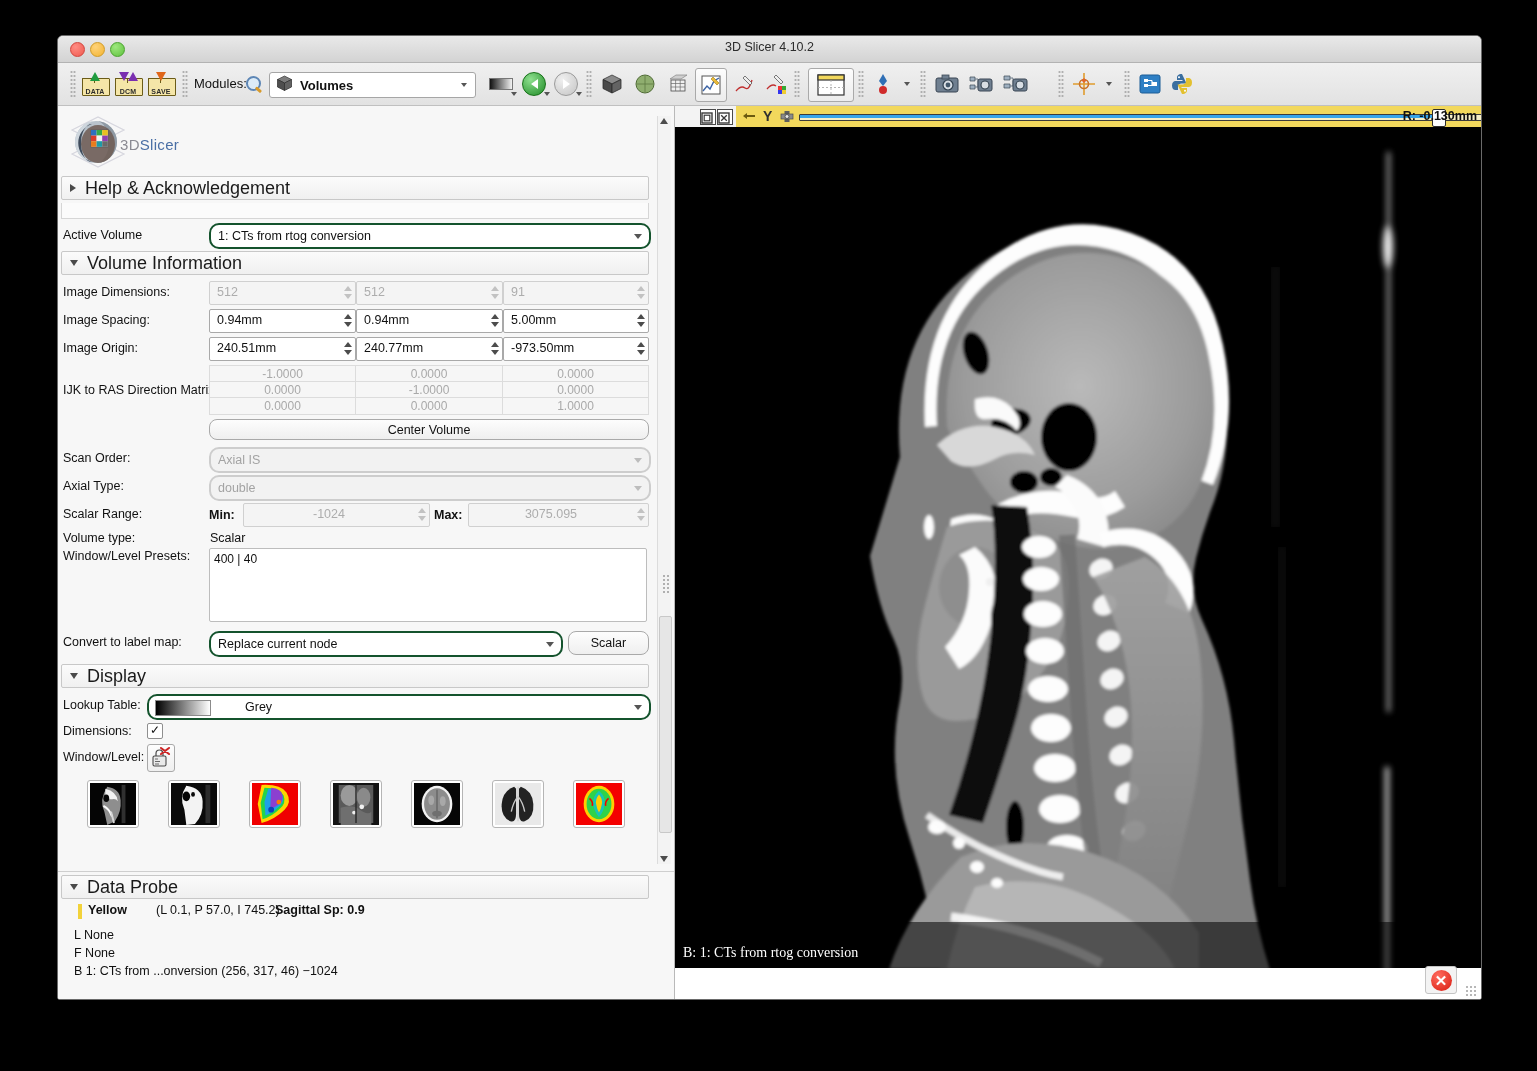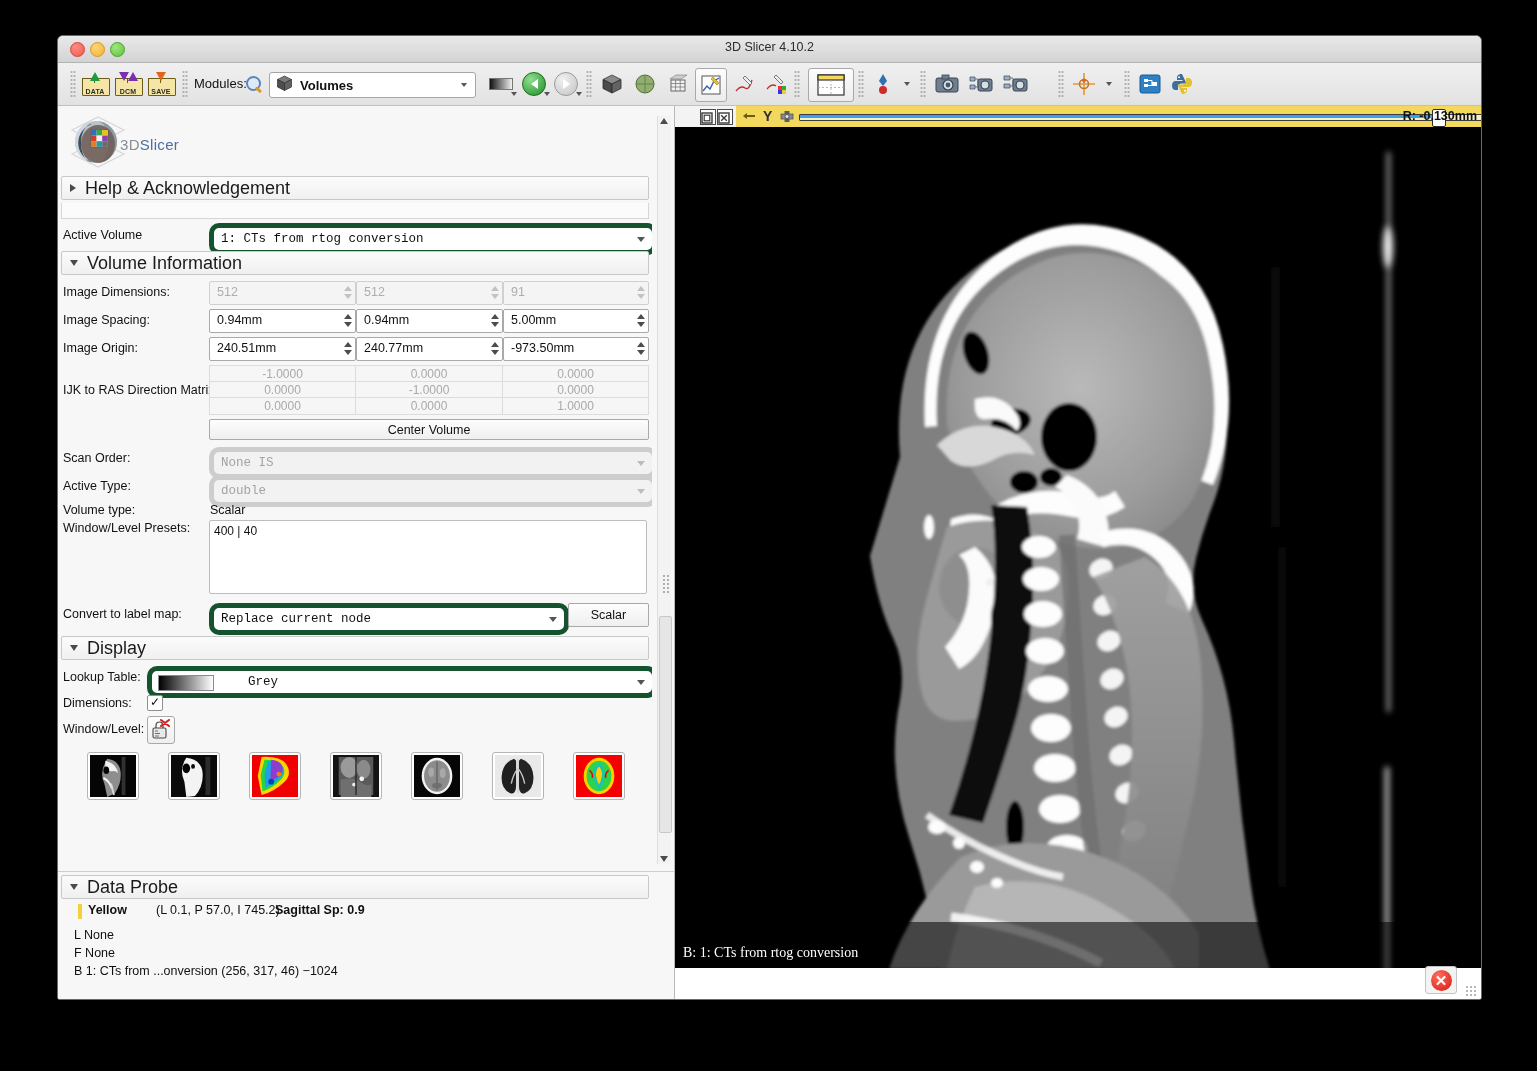--- a/index.html
+++ b/index.html
@@ -80,42 +80,42 @@
   .collap .tri{margin-left:8px;width:0;height:0;}
   .tri-right{border-top:4.5px solid transparent;border-bottom:4.5px solid transparent;border-left:6px solid #4a4a4a;}
   .tri-down{border-left:4.5px solid transparent;border-right:4.5px solid transparent;border-top:6px solid #4a4a4a;}
   .collap .lbl{margin-left:9px;font-size:18px;color:#1a1a1a;}
 
   .blankbar{margin:3px 3px 0 3px;height:15px;border:1px solid #d6d6d6;border-top:none;background:#fbfbfb;}
 
   .row{position:relative;height:25px;margin-top:3px;}
   .rowlabel{position:absolute;left:5px;top:4px;font-size:12.5px;color:#111;}
 
-  .combo{position:absolute;height:22px;background:#fff;border:5px solid #14532d;border-radius:10px;display:flex;align-items:center;font-family:Liberation Mono, monospace;}
+  .combo{position:absolute;height:22px;background:#fff;border:2px solid #14532d;border-radius:10px;display:flex;align-items:center;}
   .combo.dis{background:#f2f2f2;border-color:#cdcdcd;}
   .combo .ctxt{margin-left:7px;font-size:12.5px;color:#111;}
   .combo.dis .ctxt{color:#a3a3a3;}
   .combo .caret{position:absolute;right:7px;top:9px;border-left:4.5px solid transparent;border-right:4.5px solid transparent;border-top:5px solid #555;width:0;height:0;}
   .combo.dis .caret{border-top-color:#bdbdbd;}
 
   .spin{position:absolute;height:22px;background:#fff;border:1px solid #a9a9a9;border-radius:2px;}
   .spin.dis{background:#f4f4f4;border-color:#d0d0d0;}
   .spin .v{position:absolute;left:7px;top:3px;font-size:12.5px;color:#111;}
   .spin.dis .v{color:#adadad;}
   .spin .btns{position:absolute;right:1px;top:1px;width:13px;height:19px;}
   .spin .btns .u,.spin .btns .d{position:absolute;left:3px;width:0;height:0;}
   .spin .btns .u{top:3px;border-left:4px solid transparent;border-right:4px solid transparent;border-bottom:5px solid #4c4c4c;}
   .spin .btns .d{bottom:3px;border-left:4px solid transparent;border-right:4px solid transparent;border-top:5px solid #4c4c4c;}
   .spin.dis .btns .u{border-bottom-color:#c2c2c2;}
   .spin.dis .btns .d{border-top-color:#c2c2c2;}
 
   .matcell{position:absolute;height:16px;background:#f6f6f6;border:1px solid #dcdcdc;
            font-size:12px;color:#a9a9a9;display:flex;align-items:center;justify-content:center;}
 
-  .btnwide{position:absolute;height:19px;background:linear-gradient(#fdfdfd,#efefef);border:1px solid #a9a9a9;border-radius:2px;
+  .btnwide{position:absolute;height:19px;background:linear-gradient(#fdfdfd,#efefef);border:1px solid #a9a9a9;border-radius:8px;
            display:flex;align-items:center;justify-content:center;font-size:12.5px;color:#111;cursor:pointer;}
 
   .textinput{position:absolute;height:22px;background:#fff;border:1px solid #a9a9a9;border-radius:2px;}
   .textarea{position:absolute;background:#fff;border:1px solid #bdbdbd;border-radius:2px;}
   .textarea .t{margin:3px 0 0 4px;font-size:12px;color:#111;}
 
   .statictxt{position:absolute;font-size:12.5px;color:#111;}
 
   .lutbar{position:absolute;left:6px;top:4px;width:54px;height:14px;background:linear-gradient(to right,#000,#ffffff);border:1px solid #8b8b8b;}
 
@@ -523,34 +523,53 @@
           <div class="matcell" style="left:444px;top:32px;width:145px;">1.0000</div>
         </div>
 
         <div class="row" style="height:22px;margin-top:0;">
           <div class="btnwide" style="left:151px;width:438px;top:0;">Center Volume</div>
         </div>
 
         <div class="row" style="margin-top:6px;">
           <div class="rowlabel">Scan Order:</div>
           <div class="combo dis" style="left:151px;width:438px;">
-            <span class="ctxt">None IS</span>
+            <span class="ctxt">Axial IS</span>
             <span class="caret"></span>
           </div>
         </div>
 
 
         <div class="row">
-          <div class="rowlabel">Active Type:</div>
+          <div class="rowlabel">Axial Type:</div>
           <div class="combo dis" style="left:151px;width:438px;">
             <span class="ctxt">double</span>
             <span class="caret"></span>
           </div>
         </div>
 
+        <div class="row">
+          <div class="rowlabel">Scalar Range:</div>
+          <div class="statictxt" style="left:151px;top:5px;font-weight:bold;">Min:</div>
+          <div class="spin dis" style="left:185px;width:185px;">
+            <span class="v" style="left:0;width:170px;text-align:center;">-1024</span>
+            <span class="btns">
+                  <i class="u"></i>
+                  <i class="d"></i>
+                </span>
+          </div>
+          <div class="statictxt" style="left:376px;top:5px;font-weight:bold;">Max:</div>
+          <div class="spin dis" style="left:410px;width:179px;">
+            <span class="v" style="left:0;width:164px;text-align:center;">3075.095</span>
+            <span class="btns">
+                  <i class="u"></i>
+                  <i class="d"></i>
+                </span>
+          </div>
+        </div>
 
 
         <div class="row" style="height:18px;margin-top:2px;">
           <div class="rowlabel" style="top:1px;">Volume type:</div>
           <div class="statictxt" style="left:152px;top:1px;">Scalar</div>
         </div>
 
         <div class="row" style="height:78px;margin-top:0;">
           <div class="rowlabel" style="top:1px;">Window/Level Presets:</div>
           <div class="textarea" style="left:151px;top:0;width:438px;height:74px;box-sizing:border-box;">

